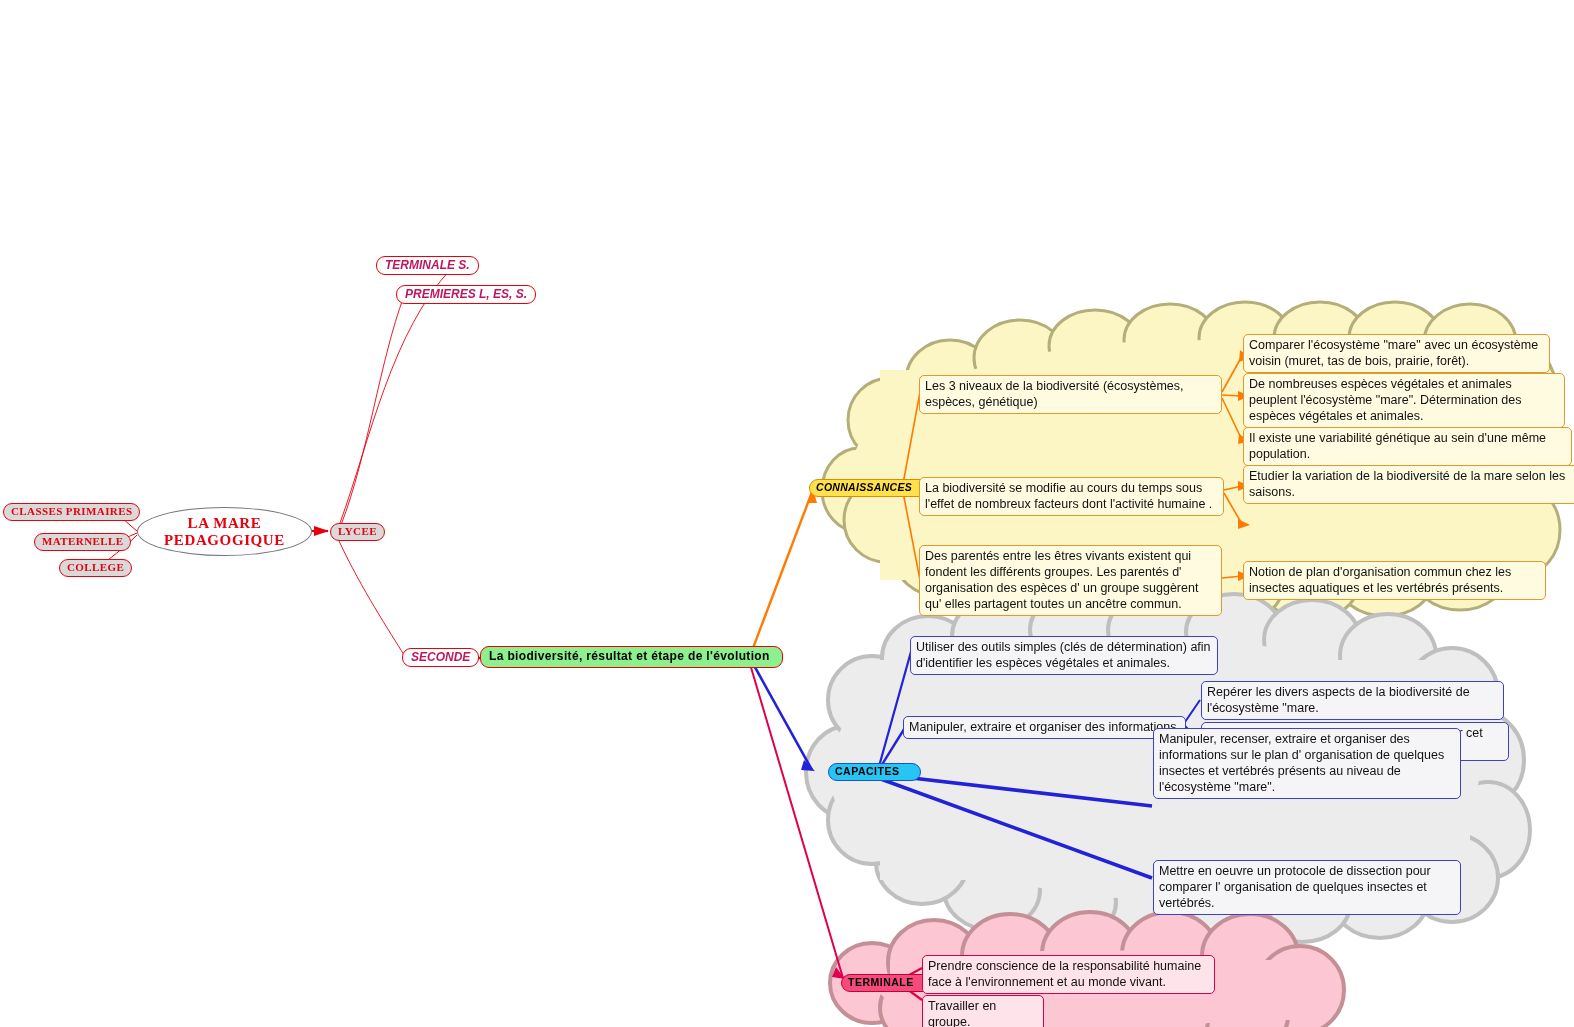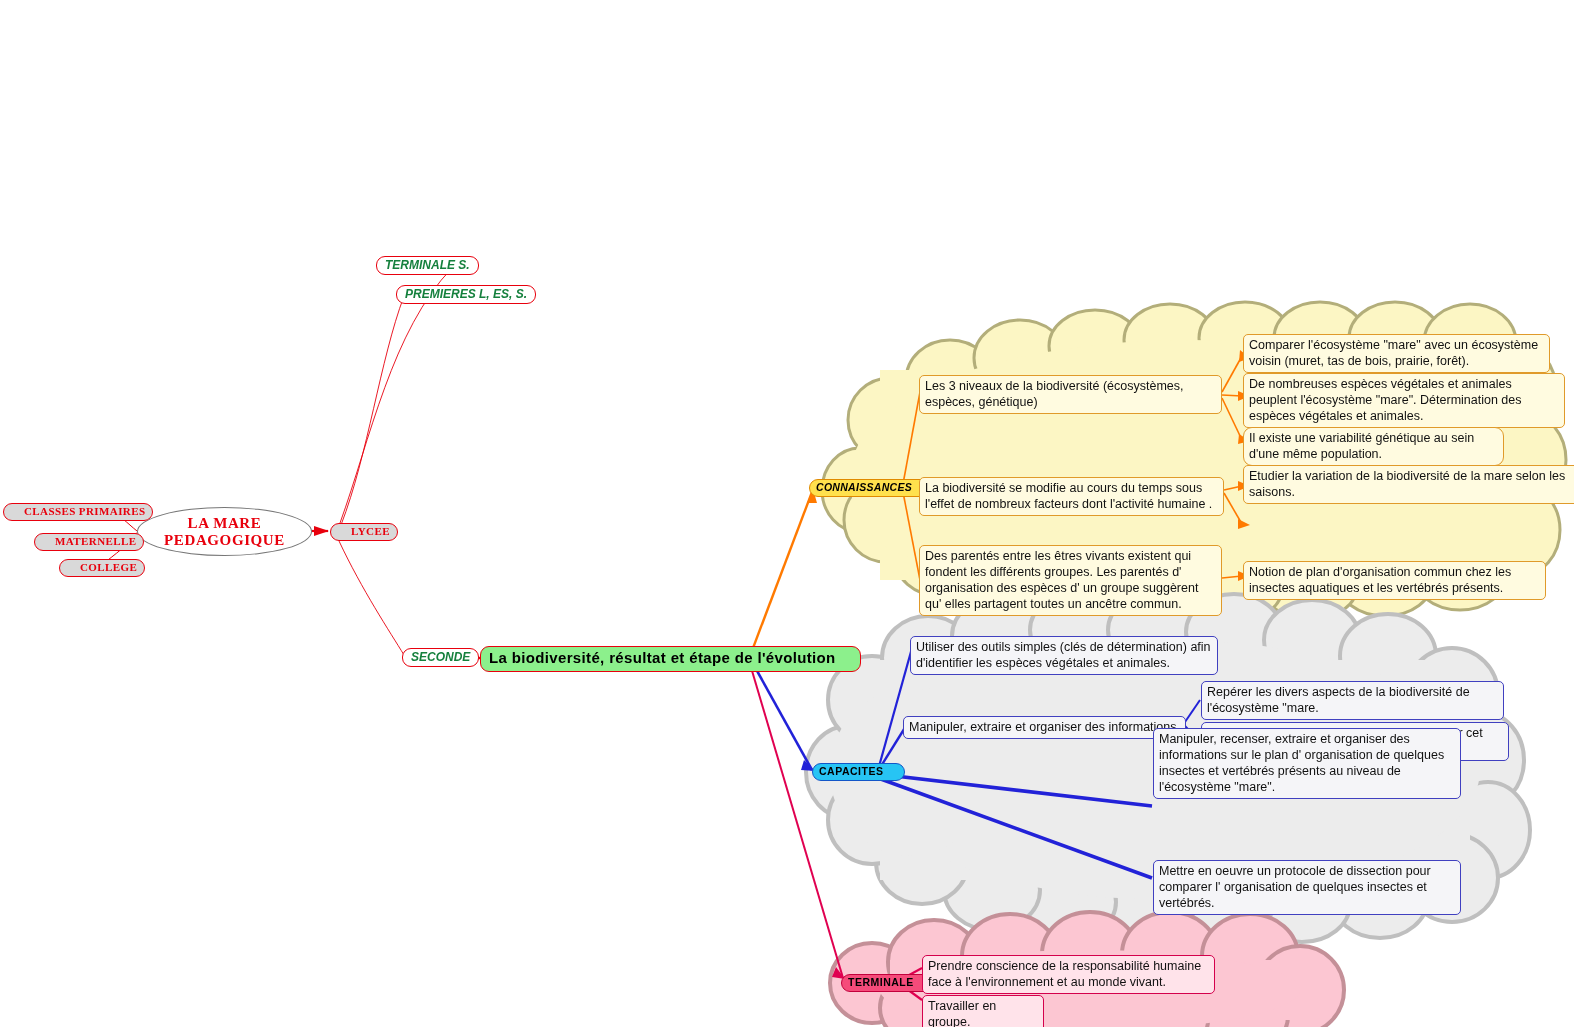--- a/index.html
+++ b/index.html
@@ -48,72 +48,72 @@
     position: absolute;
     z-index: 3;
     background: #d9d9d9;
     border: 1.5px solid #e8000d;
     border-radius: 9px;
     color: #e8000d;
     font-family: "Liberation Serif", serif;
     font-weight: bold;
     font-size: 11px;
     letter-spacing: .4px;
-    padding: 1px 7px 2px 20px;
+    padding: 1px 7px 2px 7px;
     white-space: nowrap;
     line-height: 1.15;
   }
 
   
   .lvl-it {
     position: absolute;
     z-index: 3;
     background: #ffffff;
     border: 1.5px solid #e8000d;
     border-radius: 9px;
-    color: #15803d;
+    color: #be185d;
     font-style: italic;
     font-weight: bold;
     font-size: 12px;
     padding: 1px 8px 2px 8px;
     white-space: nowrap;
     line-height: 1.2;
   }
 
   
   .topic {
     position: absolute;
     z-index: 3;
     background: #8cf08c;
     border: 1.5px solid #e8000d;
     border-radius: 9px;
     color: #000000;
     font-weight: bold;
-    font-size: 15px;
+    font-size: 12px;
     letter-spacing: .35px;
-    padding: 2px 24px 3px 8px;
+    padding: 2px 12px 3px 8px;
     white-space: nowrap;
     line-height: 1.25;
   }
 
   
   .cat {
     position: absolute;
     z-index: 4;
     border-radius: 9px;
     font-weight: bold;
     font-size: 10.5px;
     font-style: italic;
     letter-spacing: .3px;
     padding: 1px 21px 2px 6px;
     white-space: nowrap;
     line-height: 1.2;
   }
   .cat.conn { background:#ffe14d; border:1.5px solid #e08a00; color:#000; }
-  .cat.capa { background:#27c4f4; border:1.5px solid #1356c8; color:#000; font-style:normal; letter-spacing:.5px;}
+  .cat.capa { background:#27c4f4; border:1.5px solid #1356c8; color:#000; font-style:normal; letter-spacing:.5px;margin-left:16px;}
   .cat.atti { background:#f54b7a; border:1.5px solid #c2003c; color:#000; font-style:normal; letter-spacing:.5px;}
 
   
   .leaf {
     position: absolute;
     z-index: 4;
     font-size: 12.5px;
     line-height: 1.28;
     color: #111;
     padding: 2px 5px 3px 5px;
@@ -384,21 +384,21 @@
 
   <div class="leaf conn" style="left:919px; top:375px; width:303px;">
     <span>Les 3 niveaux de la biodiversité (écosystèmes, espèces, génétique)</span>
   </div>
   <div class="leaf conn" style="left:1243px; top:334px; width:307px;">
     <span>Comparer l'écosystème "mare" avec un écosystème voisin (muret, tas de bois, prairie, forêt).</span>
   </div>
   <div class="leaf conn" style="left:1243px; top:373px; width:322px;">
     <span>De nombreuses espèces végétales et animales peuplent l'écosystème "mare". Détermination des espèces végétales et animales.</span>
   </div>
-  <div class="leaf conn" style="left:1243px; top:427px; width:261px;border-radius:9px;">
+  <div class="leaf conn" style="left:1243px; top:427px; width:329px;">
     <span>Il existe une variabilité génétique au sein d'une même population.</span>
   </div>
 
   <div class="leaf conn" style="left:919px; top:477px; width:305px;">
     <span>La biodiversité se modifie au cours du temps sous l'effet de nombreux facteurs dont l'activité humaine .</span>
   </div>
   <div class="leaf conn" style="left:1243px; top:465px; width:351px;">
     <span>Etudier la variation de la biodiversité de la mare selon les saisons.</span>
   </div>
 

